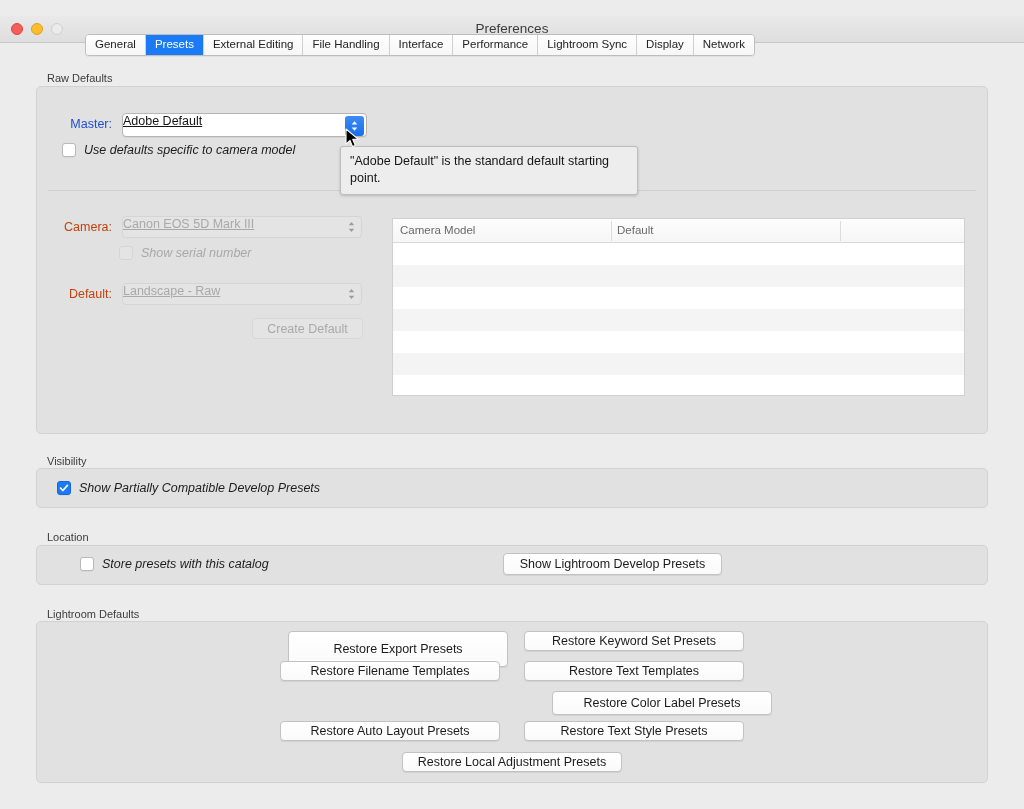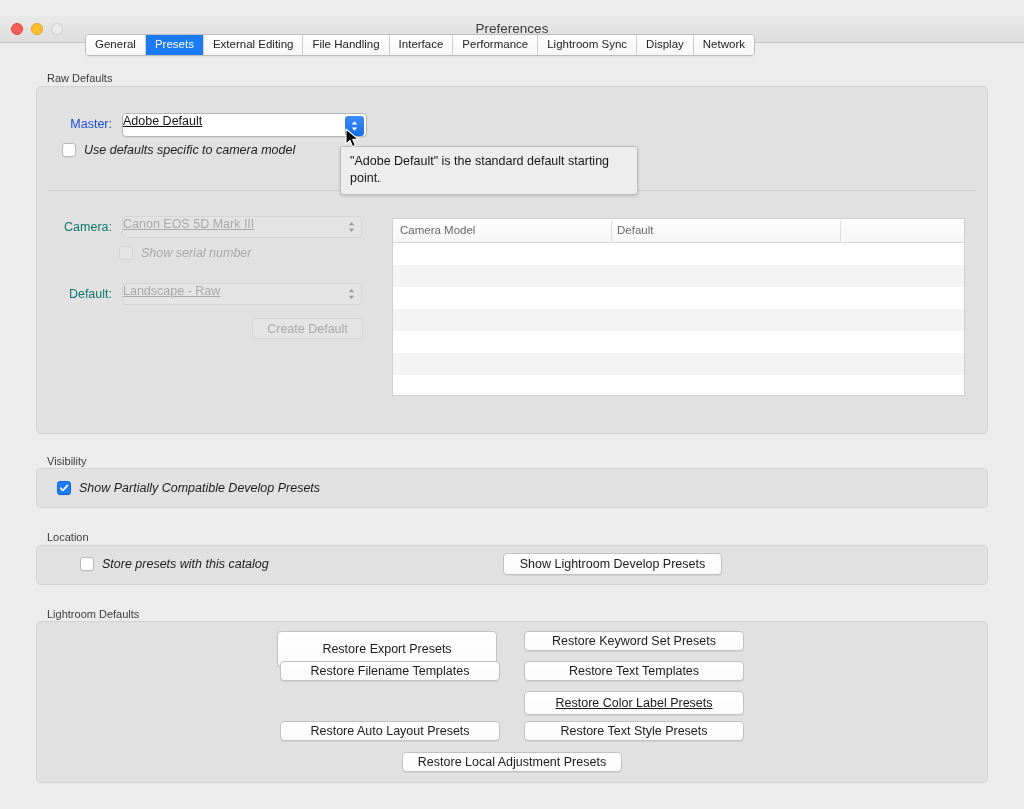--- a/index.html
+++ b/index.html
@@ -77,21 +77,21 @@
   #lbl-vis    { left: 47px; top: 455px; }
   #g-loc      { left: 36px; top: 545px; width: 952px; height: 40px; }
   #lbl-loc    { left: 47px; top: 531px; }
   #g-ldef     { left: 36px; top: 621px; width: 952px; height: 162px; }
   #lbl-ldef   { left: 47px; top: 608px; }
 
   
   .field-label {
     position: absolute; font-size: 12.5px; color: #1d4ed8; text-align: right;
   }
-  .field-label.dim { color: #0f766e; }
+  .field-label.dim { color: #c2410c; }
 
   .popup {
     position: absolute;
     background: #ffffff;
     border: 1px solid #b5b5b5;
     border-radius: 4px;
     font-size: 12.5px;
     color: #151515;
     display: flex; align-items: flex-start;
     box-shadow: 0 1px 0 rgba(0,0,0,.05);
@@ -306,27 +306,27 @@
   <div class="groupbox" id="g-loc"></div>
   <div class="cbrow" style="left:57px; top:557px;padding-left:23px;">
     <span class="cb"></span>
     <span class="cbtext">Store presets with this catalog</span>
   </div>
   <div class="btn" style="left:503px; top:553px; width:219px; height:22px;">Show Lightroom Develop Presets</div>
 
   <div class="group-label" id="lbl-ldef">Lightroom Defaults</div>
   <div class="groupbox" id="g-ldef"></div>
 
-  <div class="btn" style="left:277px; top:631px; width:220px; height:36px;">Restore Export Presets</div>
+  <div class="btn" style="left:288px; top:631px; width:220px; height:36px;">Restore Export Presets</div>
   <div class="btn" style="left:280px; top:661px; width:220px; height:20px;">Restore Filename Templates</div>
   <div class="btn" style="left:280px; top:721px; width:220px; height:20px;">Restore Auto Layout Presets</div>
 
   <div class="btn" style="left:524px; top:631px; width:220px; height:20px;">Restore Keyword Set Presets</div>
   <div class="btn" style="left:524px; top:661px; width:220px; height:20px;">Restore Text Templates</div>
-  <div class="btn" style="left:524px; top:691px; width:220px; height:24px;text-decoration:underline;">Restore Color Label Presets</div>
+  <div class="btn" style="left:552px; top:691px; width:220px; height:24px;">Restore Color Label Presets</div>
   <div class="btn" style="left:524px; top:721px; width:220px; height:20px;">Restore Text Style Presets</div>
 
   <div class="btn" style="left:402px; top:752px; width:220px; height:20px;">Restore Local Adjustment Presets</div>
 
   <div id="tooltip">"Adobe Default" is the standard default starting point.</div>
 
   <div id="cursor">
     <svg width="16" height="22" viewBox="0 0 16 22">
       <path d="M1 1 L1 16.2 L5.0 12.4 L7.6 18.6 L10.3 17.4 L7.7 11.4 L13.1 11.2 Z" fill="#000000" stroke="#ffffff" stroke-width="1.1" stroke-linejoin="round"></path>
     </svg>

